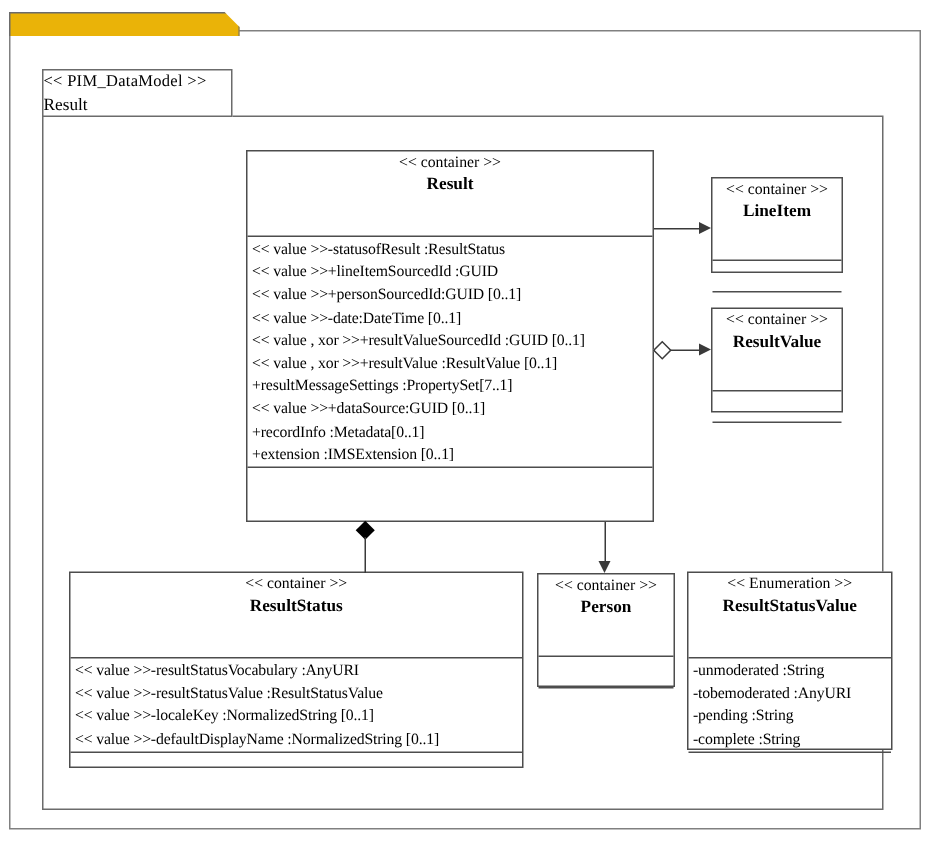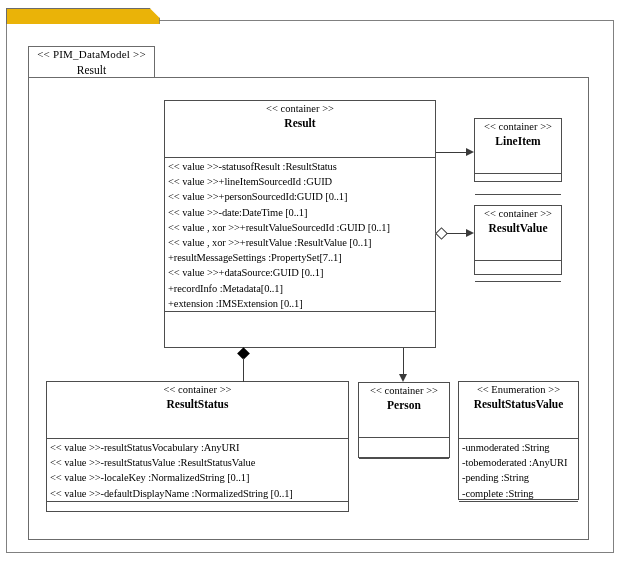--- a/index.html
+++ b/index.html
@@ -64,21 +64,20 @@
   .package-tab {
     position: absolute;
     left: 28px;
     top: 46px;
     width: 127px;
     height: 32px;
     border: 1px solid #6b6b6b;
     border-bottom: 1px solid #6b6b6b;
     box-sizing: border-box;
     background: #ffffff;
-    text-align: center;
   }
   .package-tab .pkg-stereo {
     display: block;
     font-size: 11px;
     line-height: 15px;
     letter-spacing: 0.2px;
   }
   .package-tab .pkg-name {
     display: block;
     font-size: 11.5px;
@@ -128,21 +127,21 @@
     height: 19px;
   }
 
   
   #class-result        { left:164px; top:100px; width:272px; height:248px; }
   #class-result .uml-header { height: 36px; }
   #class-lineitem      { left:474px; top:118px; width:88px;  height:64px; }
   #class-resultvalue   { left:474px; top:205px; width:88px;  height:70px; }
   #class-person        { left:358px; top:382px; width:92px;  height:76px; }
   #class-resultstatus  { left:46px;  top:381px; width:303px; height:131px; }
-  #class-rsvalue       { left:458px; top:381px; width:121px; height:119px; }
+  #class-rsvalue       { left:458px; top:381px; width:137px; height:119px; }
 
   #class-lineitem .uml-header,
   #class-resultvalue .uml-header,
   #class-person .uml-header { height: 34px; }
   #class-resultstatus .uml-header { height: 36px; }
   #class-rsvalue .uml-header { height: 36px; }
 
   
   .conn {
     position: absolute;

